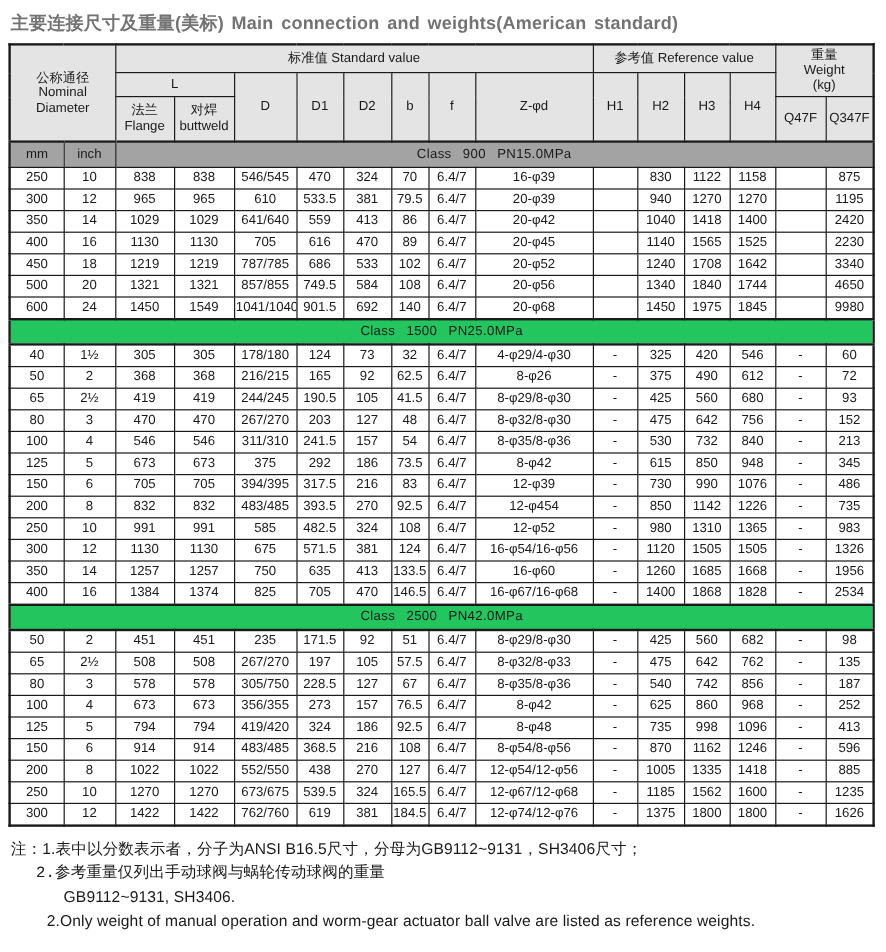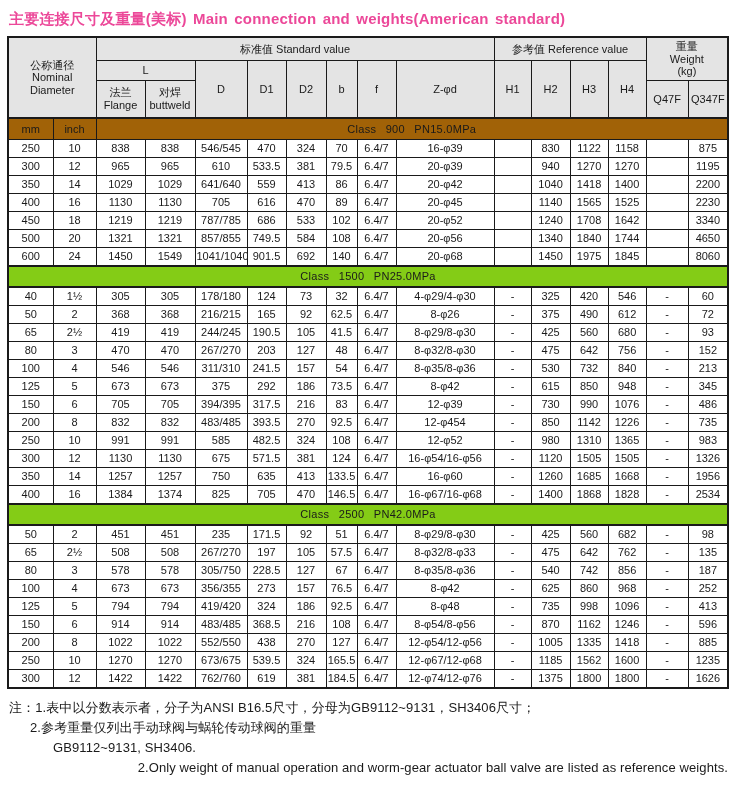--- a/index.html
+++ b/index.html
@@ -7,21 +7,21 @@
     width: 738px; height: 793px;
     background: #ffffff;
     font-family: "Liberation Sans", "DejaVu Sans", sans-serif;
     color: #1a1a1a;
     overflow: hidden;
   }
   .page { padding: 8px 10px 0 7px; box-sizing: border-box; }
   .title {
     font-size: 15px;
     font-weight: bold;
-    color: #ec4899;
+    color: #737373;
     margin: 2px 0 7px 2px;
     letter-spacing: 0.2px;
     word-spacing: 2px;
     white-space: nowrap;
   }
   table.main {
     border-collapse: collapse;
     table-layout: fixed;
     width: 712px;
     border: 2px solid #1a1a1a;
@@ -34,41 +34,41 @@
     font-weight: normal;
     font-size: 11px;
     overflow: hidden;
     white-space: nowrap;
     line-height: 1.15;
   }
   thead th { background: #e4e4e4; }
   tr.hrow1 th { height: 22px; }
   tr.hrow2 th { height: 19px; }
   tr.hrow3 th { height: 36px; }
-  tr.units-row td { height: 20px; background: #a16207; border-top: 2px solid #1a1a1a; }
+  tr.units-row td { height: 20px; background: #a3a3a3; border-top: 2px solid #1a1a1a; }
   tbody td { height: 17px; }
   tr.section-row td {
     height: 19px;
     border-top: 2px solid #1a1a1a;
     border-bottom: 2px solid #1a1a1a;
-    background: #84cc16;
+    background: #22c55e;
     letter-spacing: 0.3px;
     word-spacing: 6px;
     text-align: center;
   }
   td.col-zd { font-size: 10px; }
   .notes {
     margin: 9px 0 0 2px;
     font-size: 13px;
     line-height: 1.55;
     letter-spacing: 0.1px;
   }
-  .notes .ind-zh2 { padding-left: 21px; }
+  .notes .ind-zh2 { padding-left: 21px; font-family: Liberation Mono, monospace; }
   .notes .ind-en-cont { padding-left: 44px; }
-  .notes .ind-en2 { padding-left: 30px; text-align: right; }
+  .notes .ind-en2 { padding-left: 30px; }
 </style>
 </head>
 <body>
 
 <div class="page">
 
   <div class="title">主要连接尺寸及重量(美标) Main connection and weights(American standard)</div>
 
   <table class="main">
     <colgroup>
@@ -181,21 +181,21 @@
           <td>559</td>
           <td>413</td>
           <td>86</td>
           <td>6.4/7</td>
           <td class="col-zd">20-φ42</td>
           <td></td>
           <td>1040</td>
           <td>1418</td>
           <td>1400</td>
           <td></td>
-          <td>2200</td>
+          <td>2420</td>
         </tr>
         <tr>
           <td>400</td>
           <td>16</td>
           <td>1130</td>
           <td>1130</td>
           <td>705</td>
           <td>616</td>
           <td>470</td>
           <td>89</td>
@@ -253,21 +253,21 @@
           <td>901.5</td>
           <td>692</td>
           <td>140</td>
           <td>6.4/7</td>
           <td class="col-zd">20-φ68</td>
           <td></td>
           <td>1450</td>
           <td>1975</td>
           <td>1845</td>
           <td></td>
-          <td>8060</td>
+          <td>9980</td>
         </tr>
         <tr class="section-row">
           <td colspan="16">Class 1500   PN25.0MPa</td>
         </tr>
         <tr>
           <td>40</td>
           <td>1½</td>
           <td>305</td>
           <td>305</td>
           <td>178/180</td>

